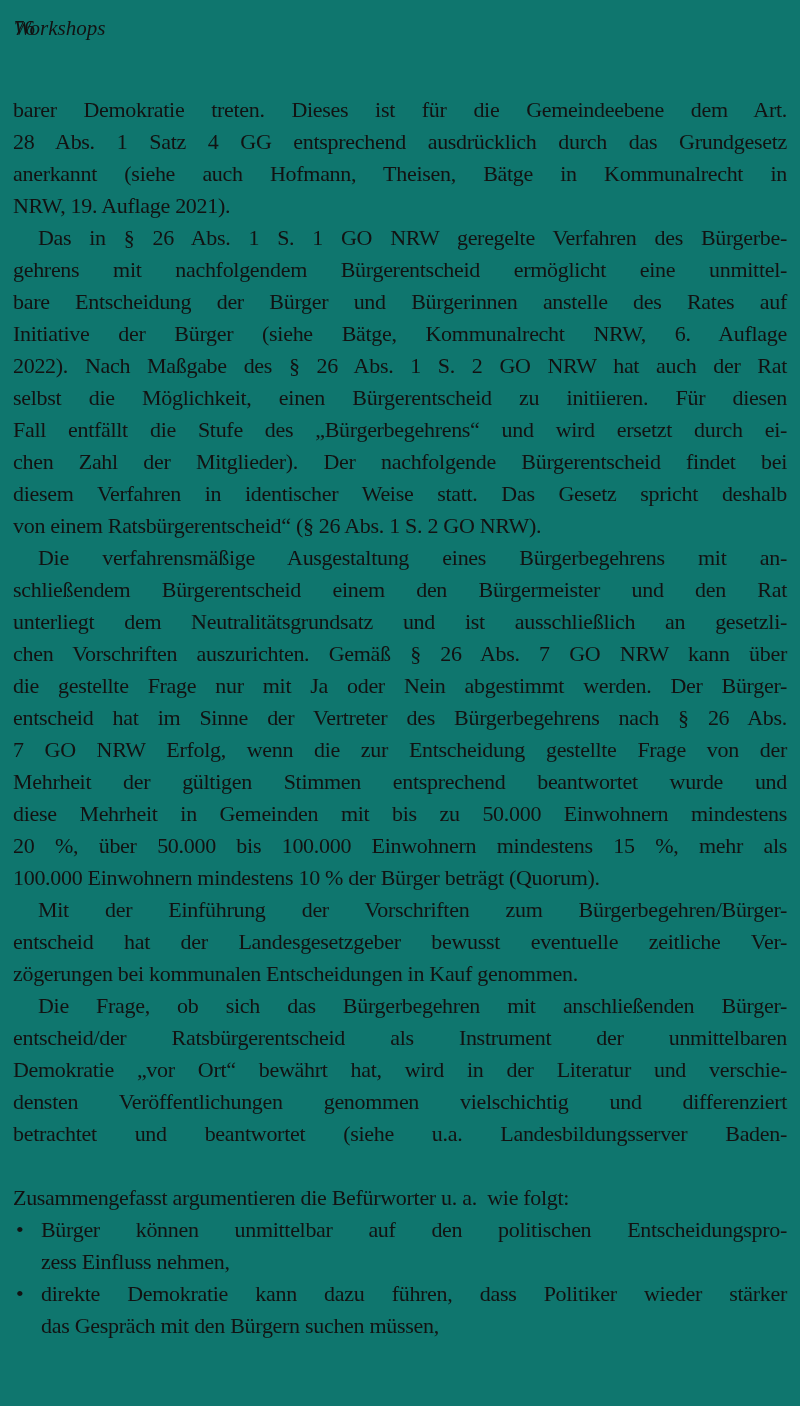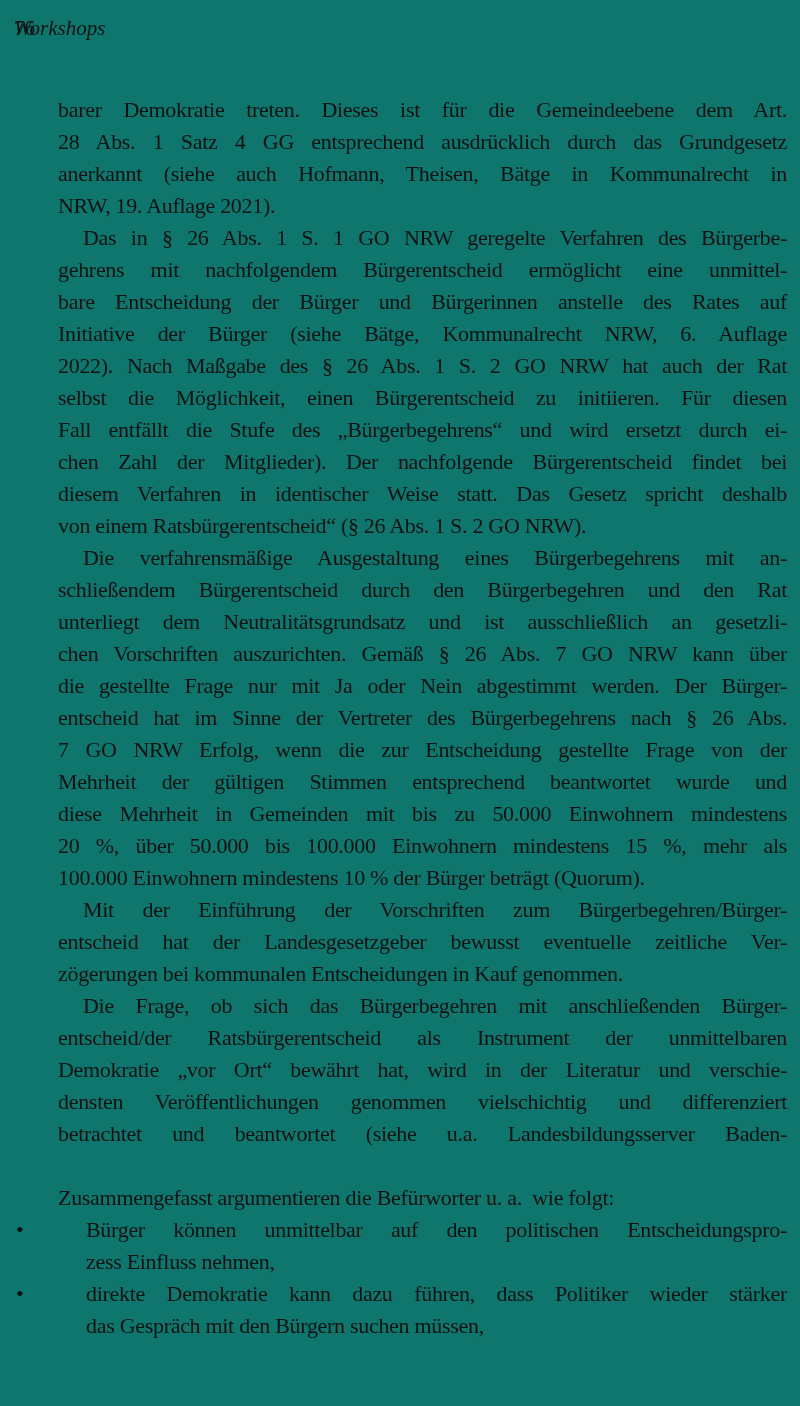--- a/index.html
+++ b/index.html
@@ -44,21 +44,20 @@
     left: 13px;
     width: 774px;
     font-size: 22px;
     line-height: 32px;
     letter-spacing: -0.3px;
   }
   .para { margin: 0; }
   .line {
     text-align: justify;
     text-align-last: justify;
-    margin-left: 45px;
   }
   .line.last {
     text-align-last: left;
   }
   .para.indent .line:first-child {
     text-indent: 25px;
   }
   .spacer {
     height: 32px;
   }
@@ -95,21 +94,21 @@
         <div class="line">Initiative der Bürger (siehe Bätge, Kommunalrecht NRW, 6. Auflage</div>
         <div class="line">2022). Nach Maßgabe des § 26 Abs. 1 S. 2 GO NRW hat auch der Rat</div>
         <div class="line">selbst die Möglichkeit, einen Bürgerentscheid zu initiieren. Für diesen</div>
         <div class="line">Fall entfällt die Stufe des „Bürgerbegehrens“ und wird ersetzt durch ei-</div>
         <div class="line">chen Zahl der Mitglieder). Der nachfolgende Bürgerentscheid findet bei</div>
         <div class="line">diesem Verfahren in identischer Weise statt. Das Gesetz spricht deshalb</div>
         <div class="line last">von einem Ratsbürgerentscheid“ (§ 26 Abs. 1 S. 2 GO NRW).</div>
       </div>
       <div class="para indent">
         <div class="line">Die verfahrensmäßige Ausgestaltung eines Bürgerbegehrens mit an-</div>
-        <div class="line">schließendem Bürgerentscheid durch den Bürgerbegehren und den Rat</div>
+        <div class="line">schließendem Bürgerentscheid einem den Bürgermeister und den Rat</div>
         <div class="line">unterliegt dem Neutralitätsgrundsatz und ist ausschließlich an gesetzli-</div>
         <div class="line">chen Vorschriften auszurichten. Gemäß § 26 Abs. 7 GO NRW kann über</div>
         <div class="line">die gestellte Frage nur mit Ja oder Nein abgestimmt werden. Der Bürger-</div>
         <div class="line">entscheid hat im Sinne der Vertreter des Bürgerbegehrens nach § 26 Abs.</div>
         <div class="line">7 GO NRW Erfolg, wenn die zur Entscheidung gestellte Frage von der</div>
         <div class="line">Mehrheit der gültigen Stimmen entsprechend beantwortet wurde und</div>
         <div class="line">diese Mehrheit in Gemeinden mit bis zu 50.000 Einwohnern mindestens</div>
         <div class="line">20 %, über 50.000 bis 100.000 Einwohnern mindestens 15 %, mehr als</div>
         <div class="line last">100.000 Einwohnern mindestens 10 % der Bürger beträgt (Quorum).</div>
       </div>

